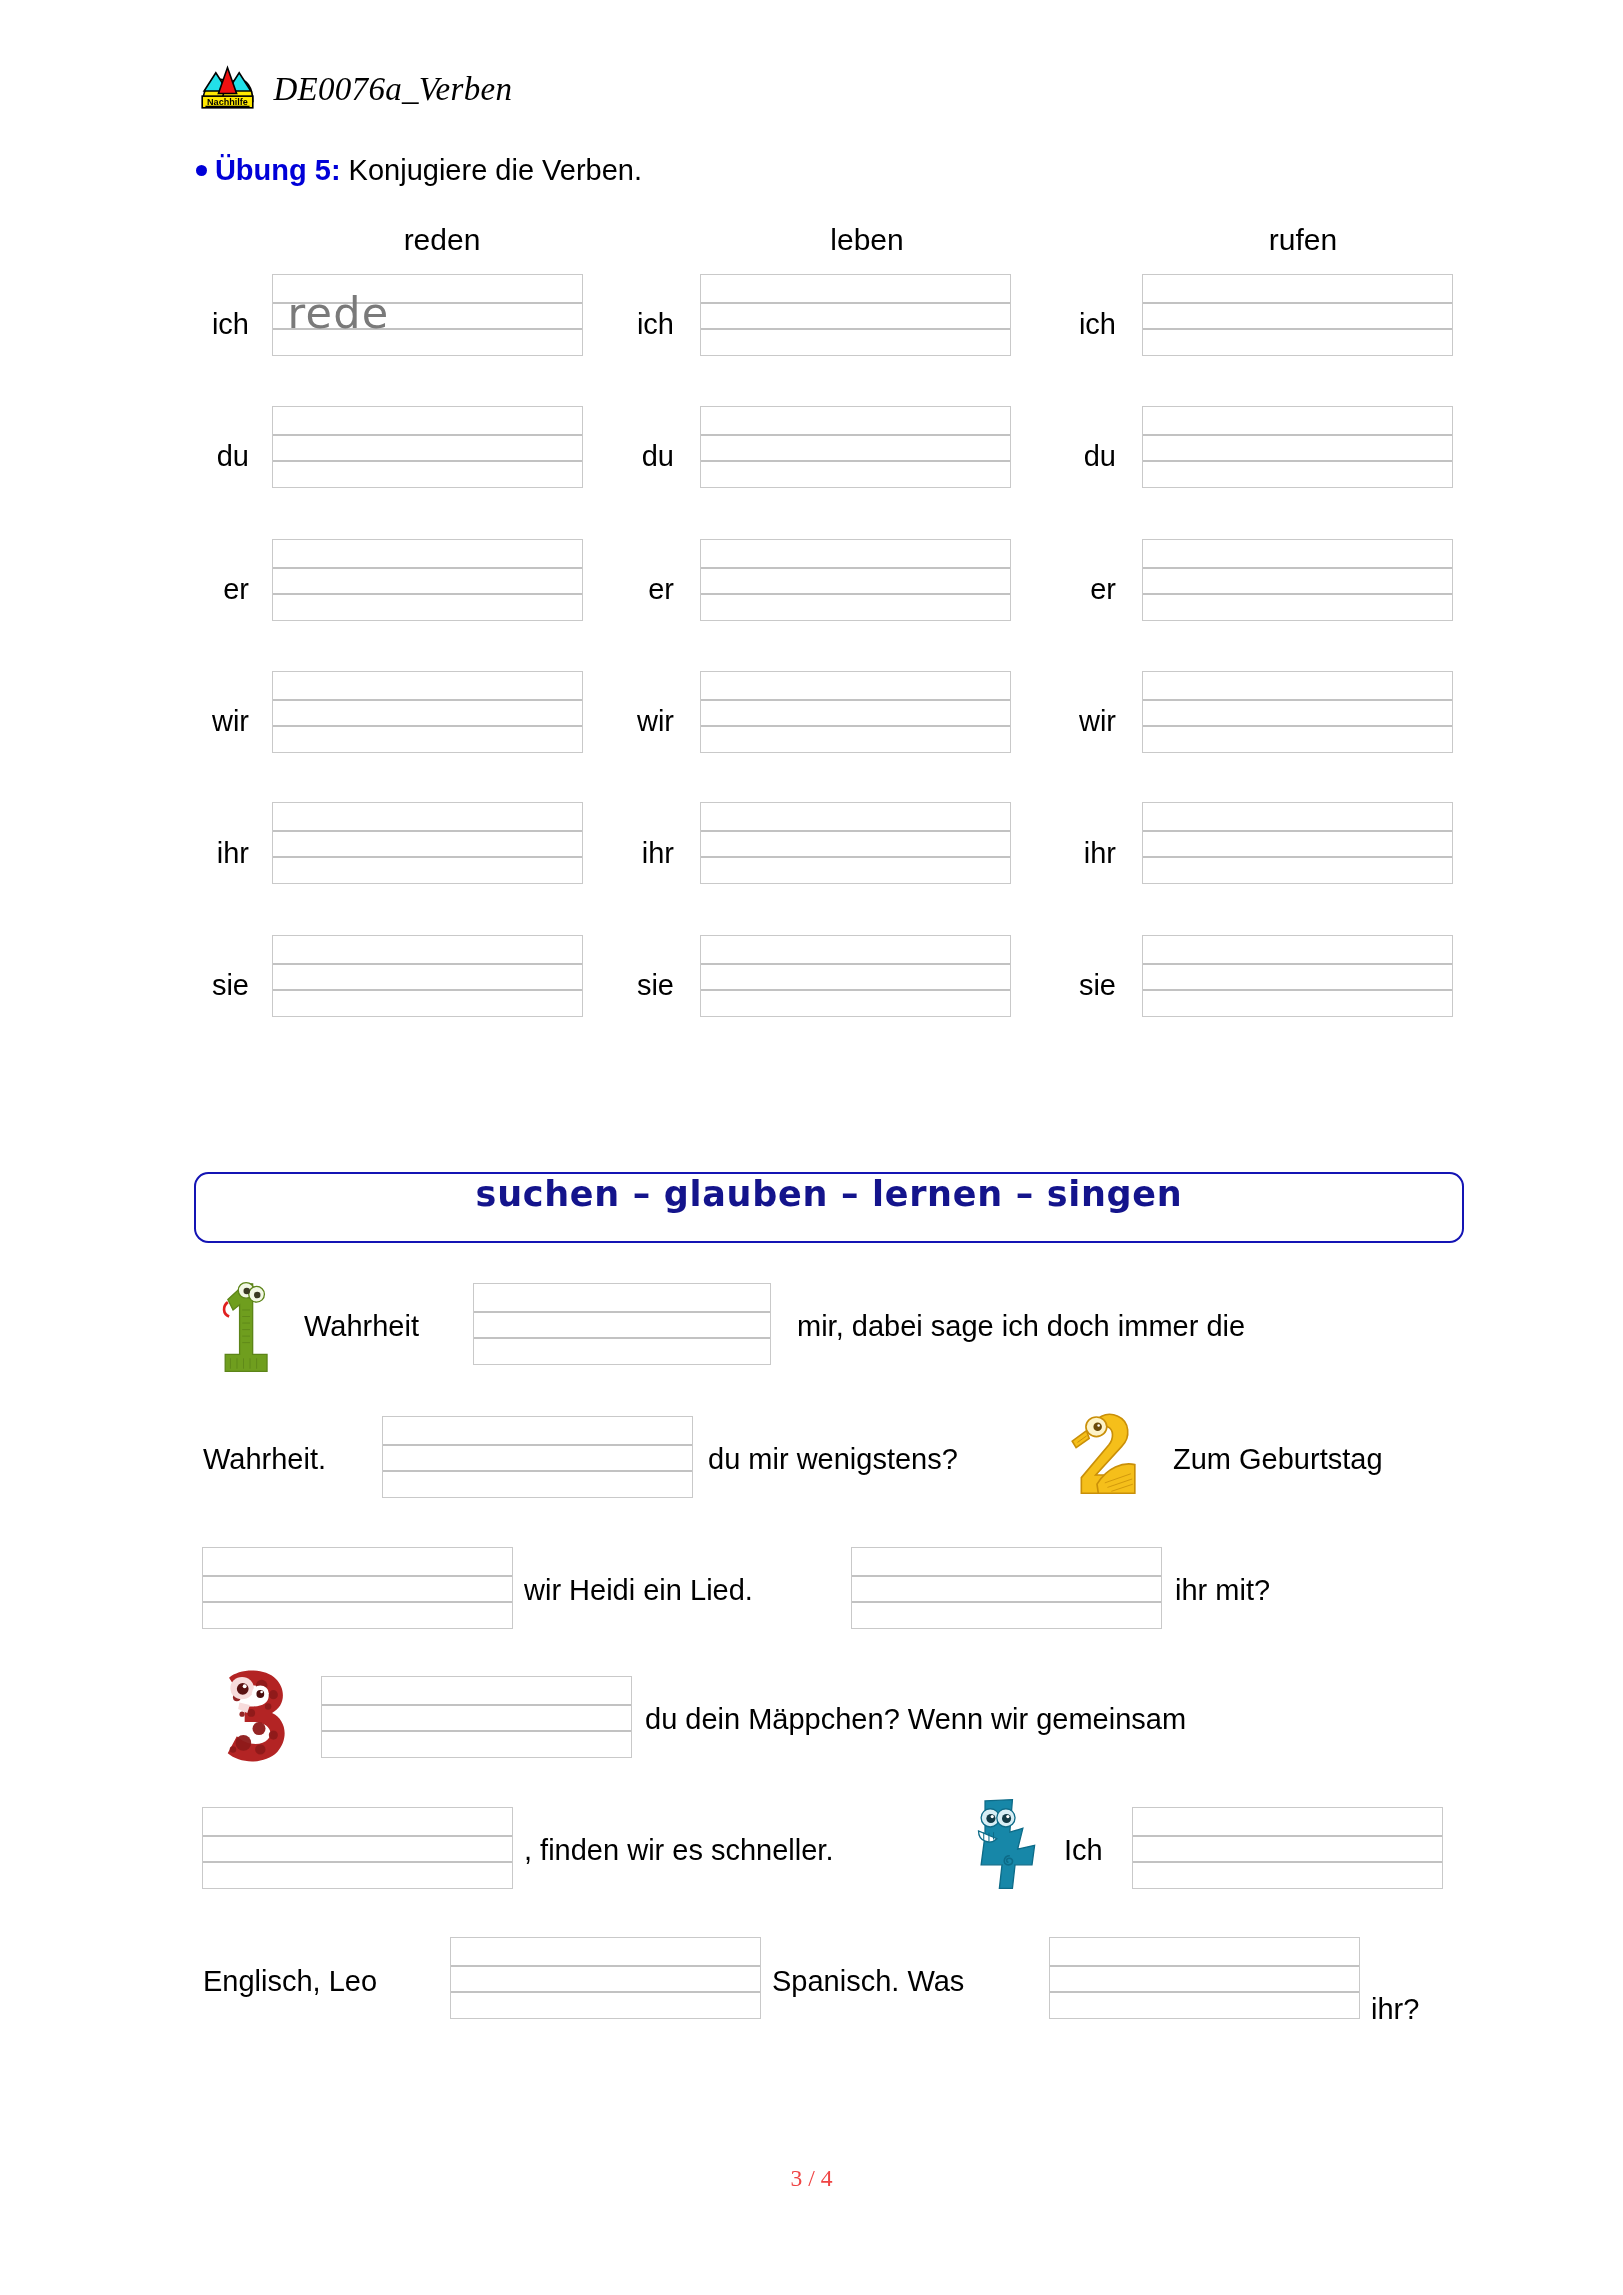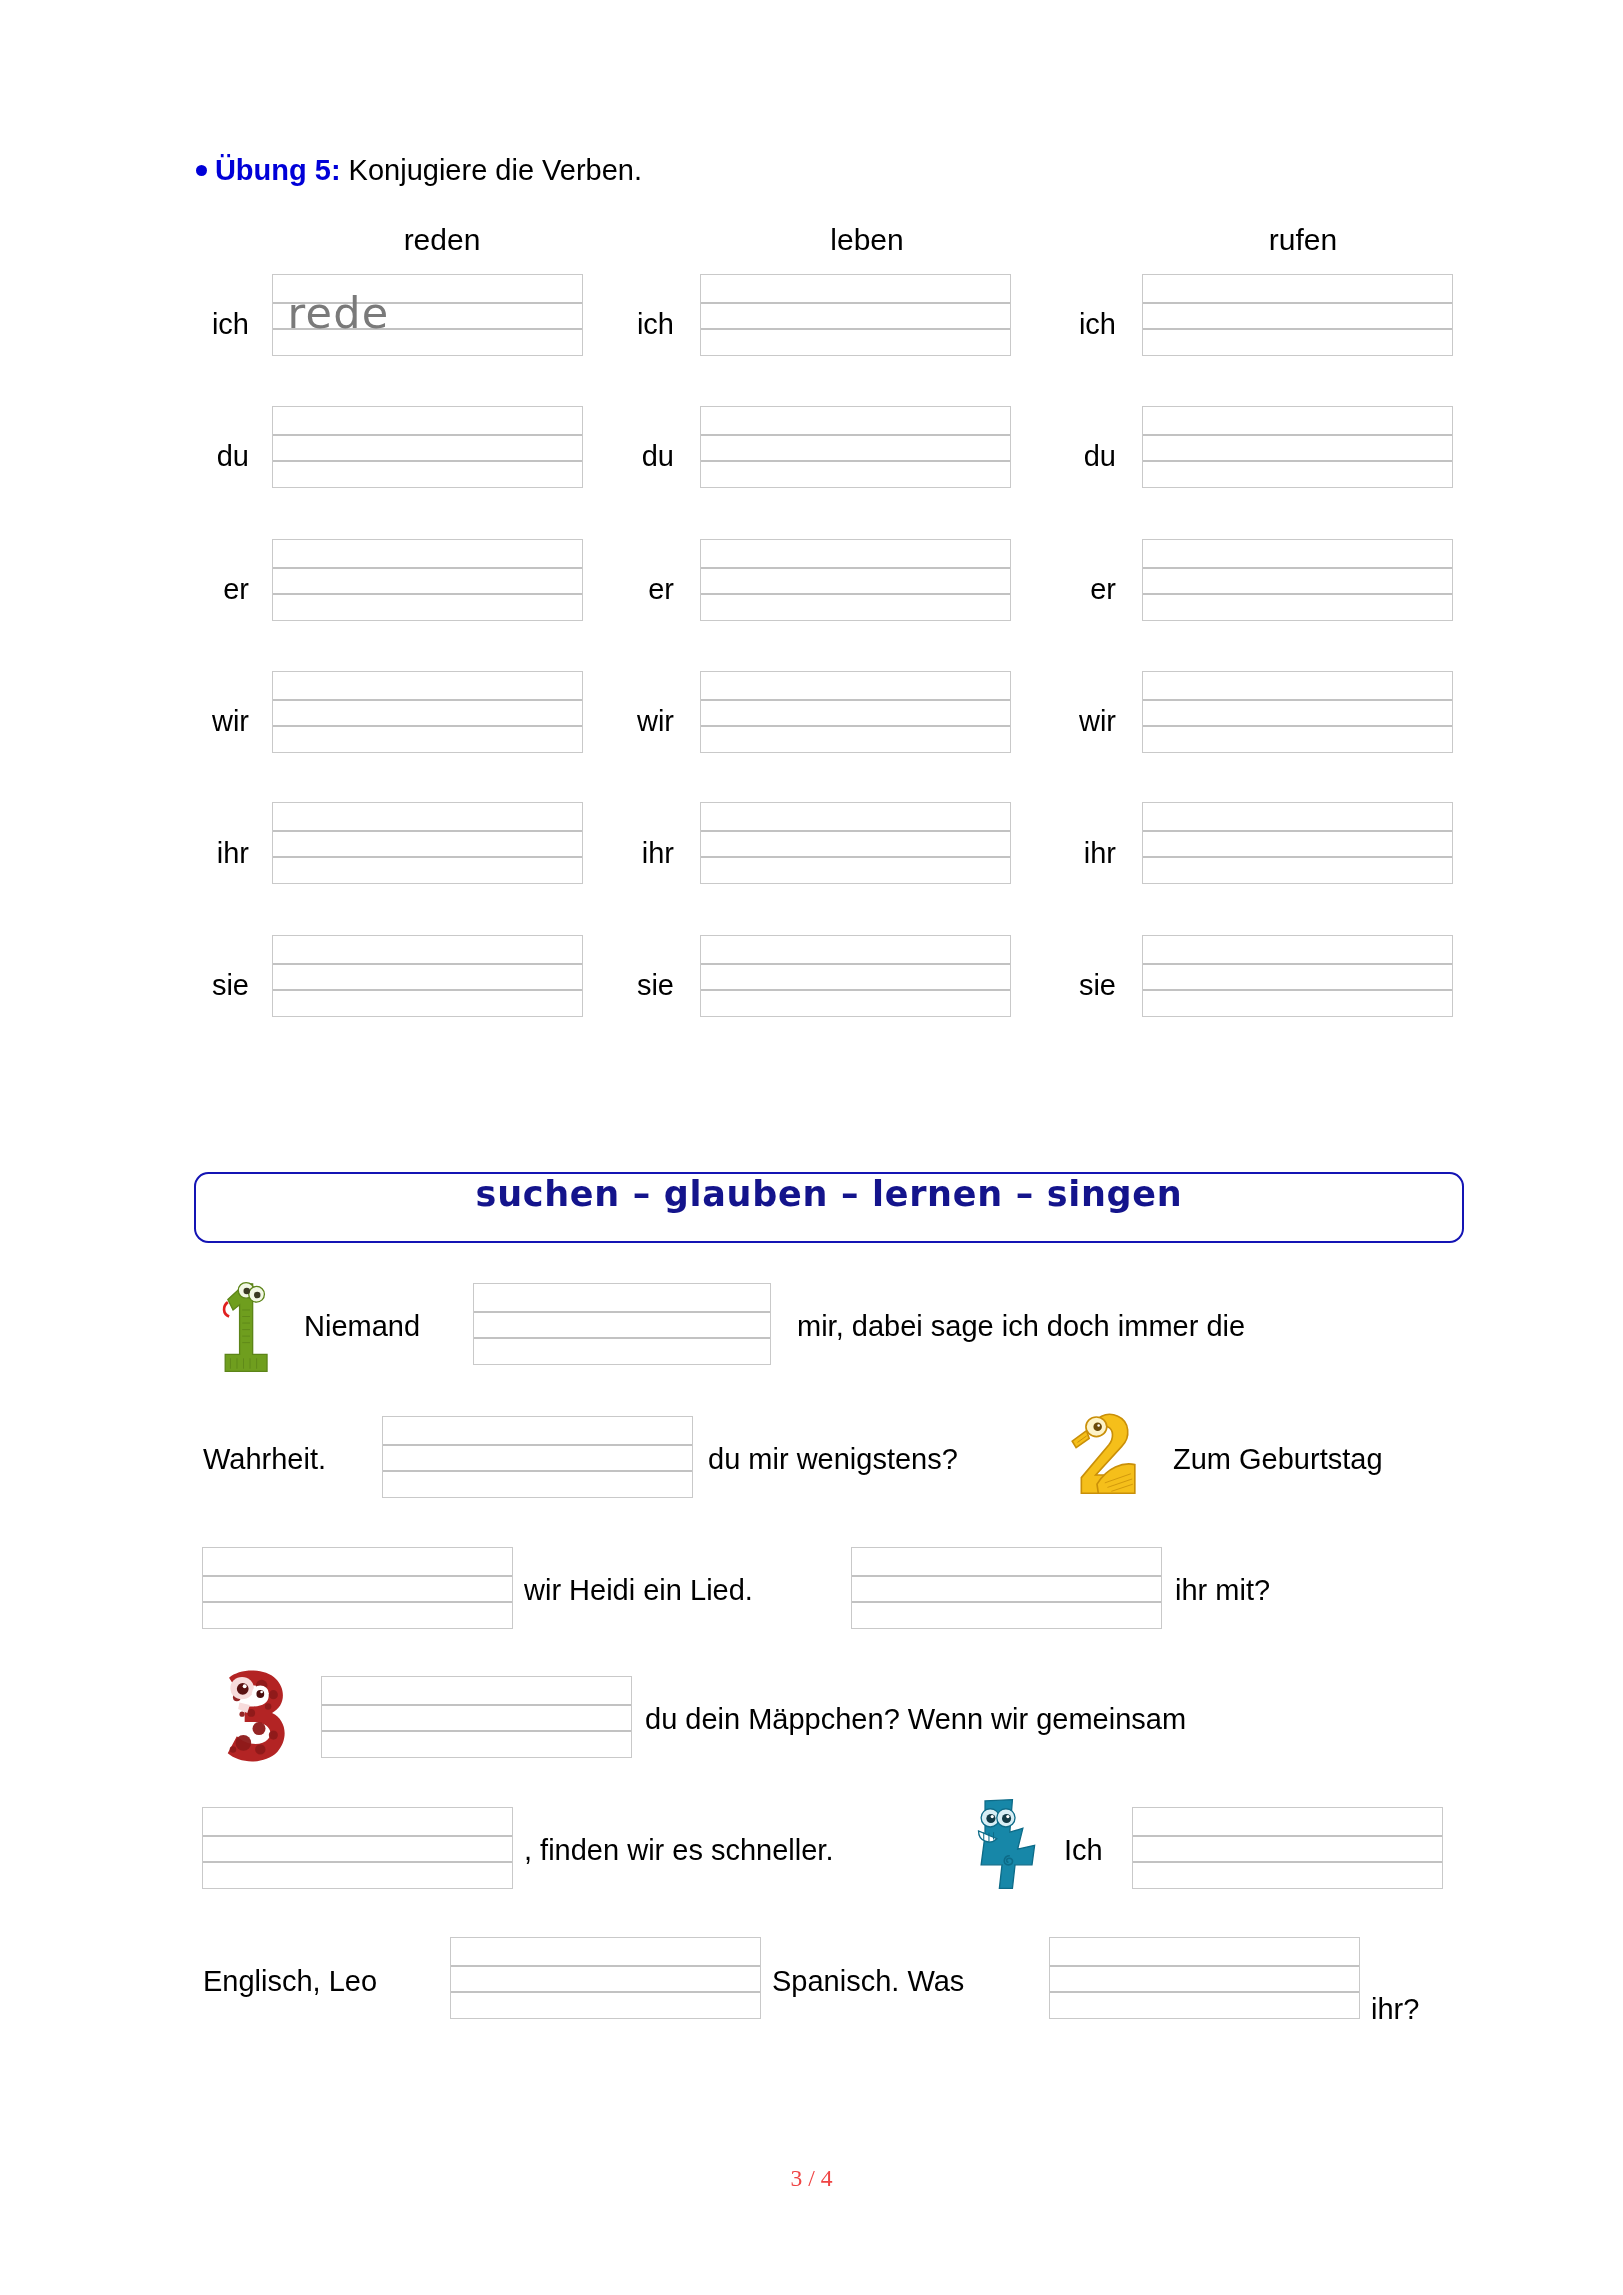--- a/index.html
+++ b/index.html
@@ -174,20 +174,35 @@
     font-family: "Liberation Serif", serif;
     font-size: 23.6px;
     color: #ef4444;
   }
 </style>
 </head>
 <body>
 
 <div class="page">
 
+  <div class="header">
+    <div class="logo">
+      <svg width="63" height="48" viewBox="0 0 96 74" xmlns="http://www.w3.org/2000/svg">
+        <path d="M10 56 C10 34 27 22 36 22 C46 22 58 33 58 56 Z" fill="#ffe900" stroke="#000" stroke-width="2.5"></path>
+        <path d="M40 56 C40 34 57 22 66 22 C76 22 87 33 87 56 Z" fill="#ffe900" stroke="#000" stroke-width="2.5"></path>
+        <path d="M12 40 L30 12 L48 40 Z" fill="#22e0e8" stroke="#000" stroke-width="2.5"></path>
+        <path d="M48 40 L66 12 L84 40 Z" fill="#22e0e8" stroke="#000" stroke-width="2.5"></path>
+        <path d="M34 44 L48 4 L62 44 Z" fill="#ee1111" stroke="#000" stroke-width="2.5"></path>
+        <rect x="9" y="48" width="78" height="18" fill="#ffe900" stroke="#000" stroke-width="2.5"></rect>
+        <text x="48" y="62" font-family="Liberation Sans, sans-serif" font-size="14" font-weight="bold" text-anchor="middle" fill="#000">Nachhilfe</text>
+        <line x1="14" y1="64" x2="82" y2="64" stroke="#000" stroke-width="2"></line>
+      </svg>
+    </div>
+    <div class="doc-title">DE0076a_Verben</div>
+  </div>
 
   <div class="ex-head" id="ex5-head">
     <span class="bullet"></span><span class="ex-label">Übung 5:</span>
     <span>Konjugiere die Verben.</span>
   </div>
 
   <div class="conj">
 
     <div class="verb-head" style="left:311px;top:223px;width:262px;">reden</div>
     <div class="verb-head" style="left:736px;top:223px;width:262px;">leben</div>
@@ -344,21 +359,21 @@
         <line x1="40" y1="102" x2="52" y2="102"></line>
         <line x1="22" y1="126" x2="22" y2="142"></line>
         <line x1="32" y1="126" x2="32" y2="142"></line>
         <line x1="42" y1="126" x2="42" y2="142"></line>
         <line x1="52" y1="126" x2="52" y2="142"></line>
         <line x1="62" y1="126" x2="62" y2="142"></line>
       </g>
     </svg>
   </div>
 
-  <div class="gaptext" style="left:304px;top:1312px;">Niemand</div>
+  <div class="gaptext" style="left:304px;top:1312px;">Wahrheit</div>
   <div class="linebox" style="left:473px;top:1283px;width:298px;height:82px;">
     <div class="rule r1"></div>
     <div class="rule r2"></div>
   </div>
   <div class="gaptext" style="left:797px;top:1312px;">mir, dabei sage ich doch immer die</div>
 
   <div class="gaptext" style="left:203px;top:1445px;">Wahrheit.</div>
   <div class="linebox" style="left:382px;top:1416px;width:311px;height:82px;">
     <div class="rule r1"></div>
     <div class="rule r2"></div>

